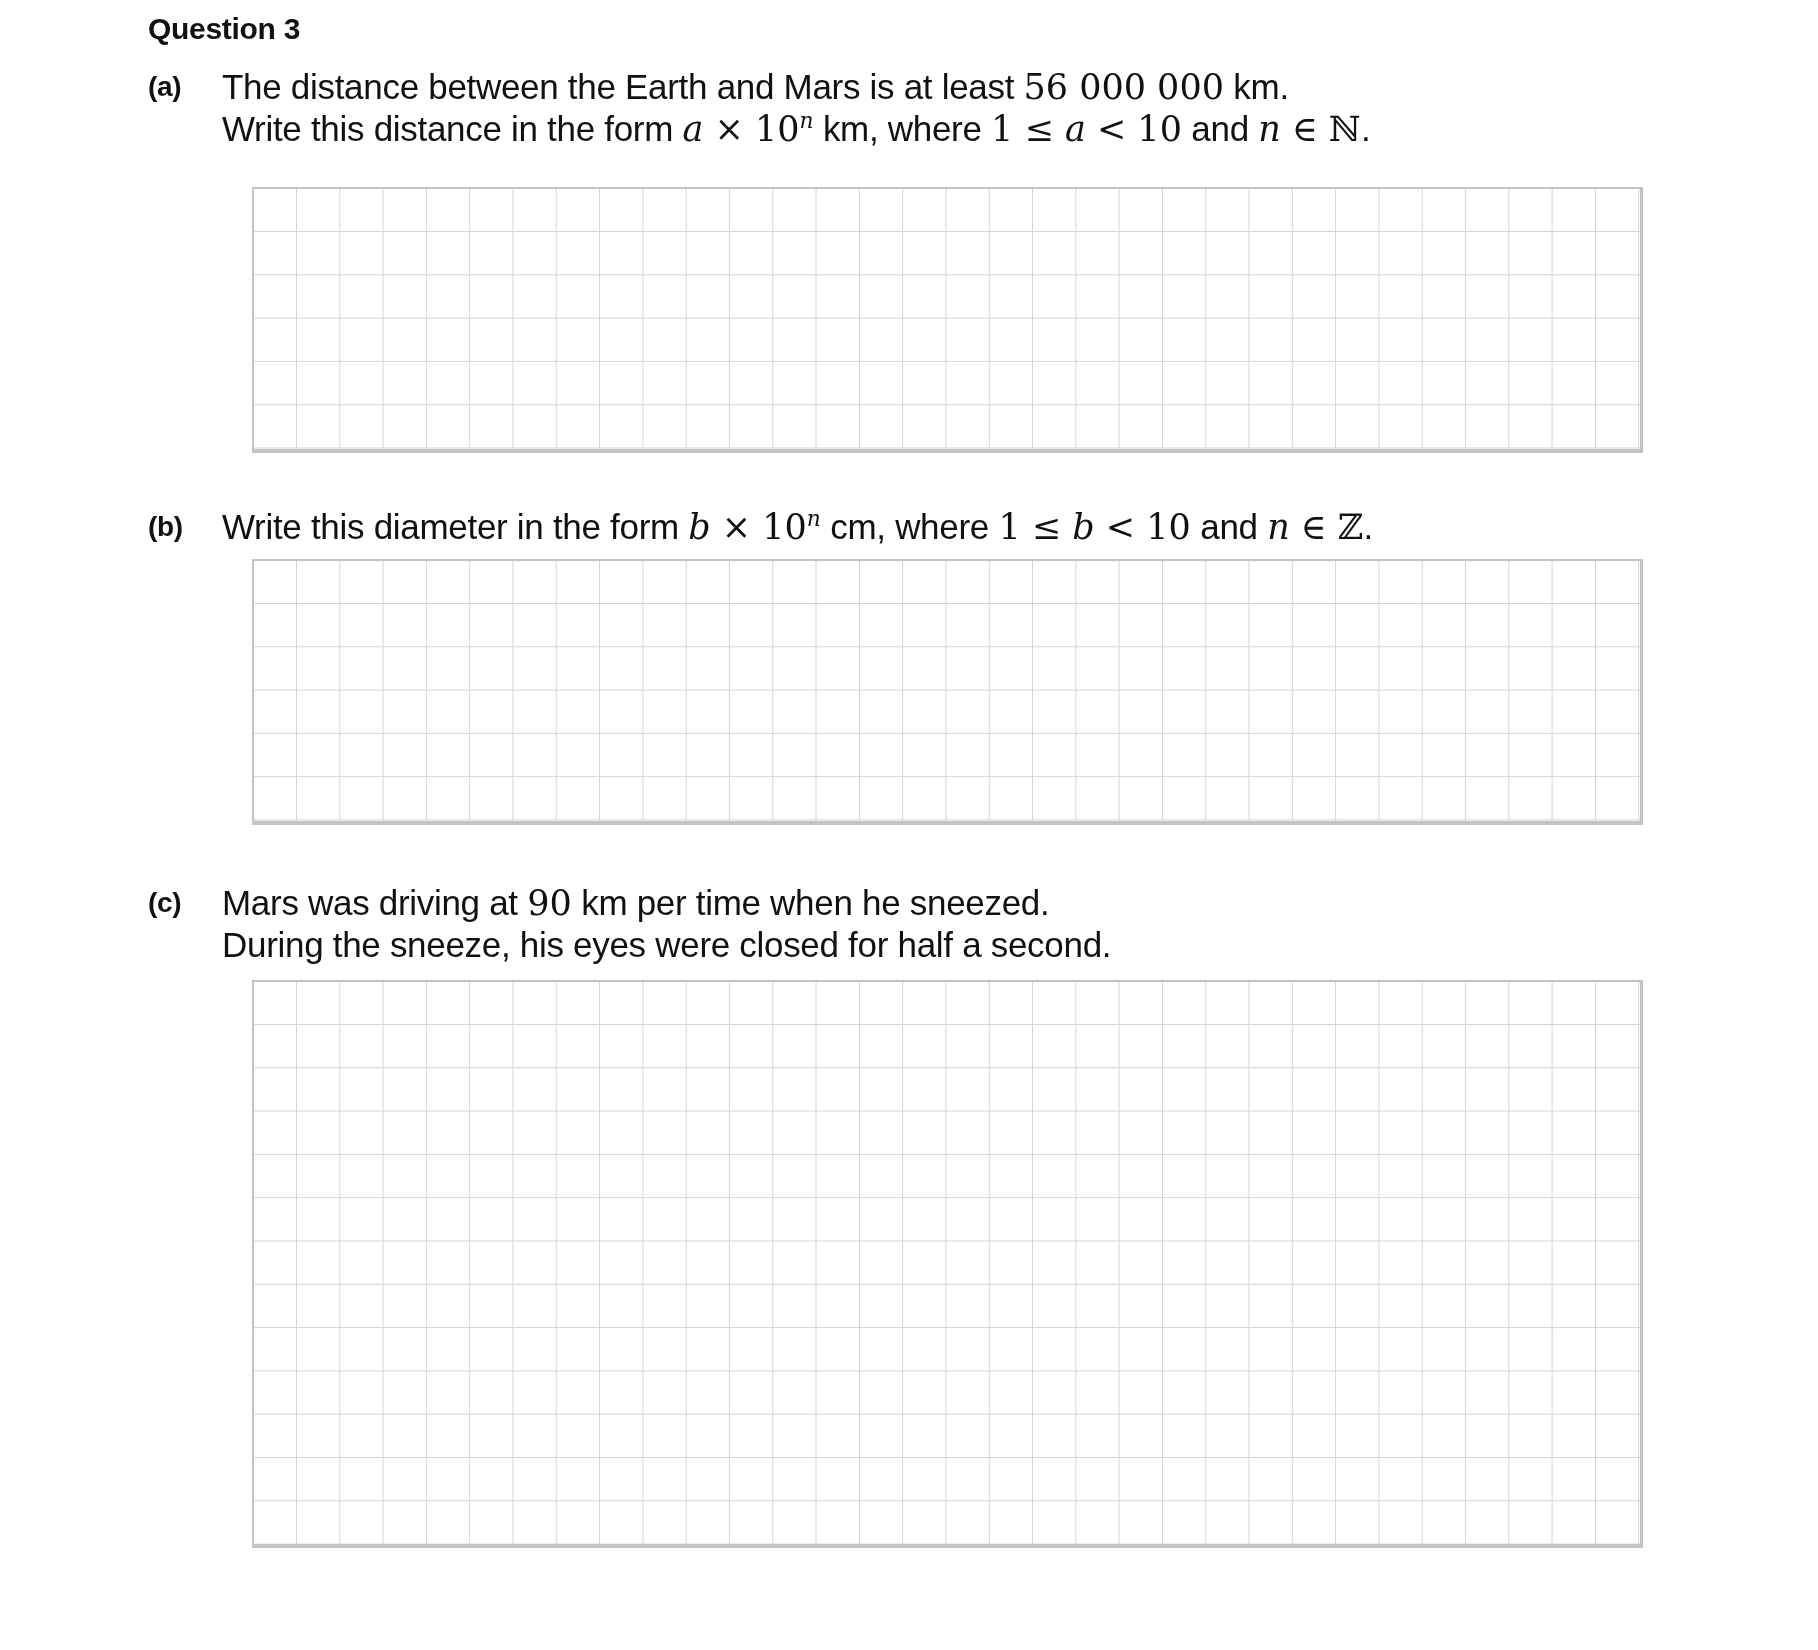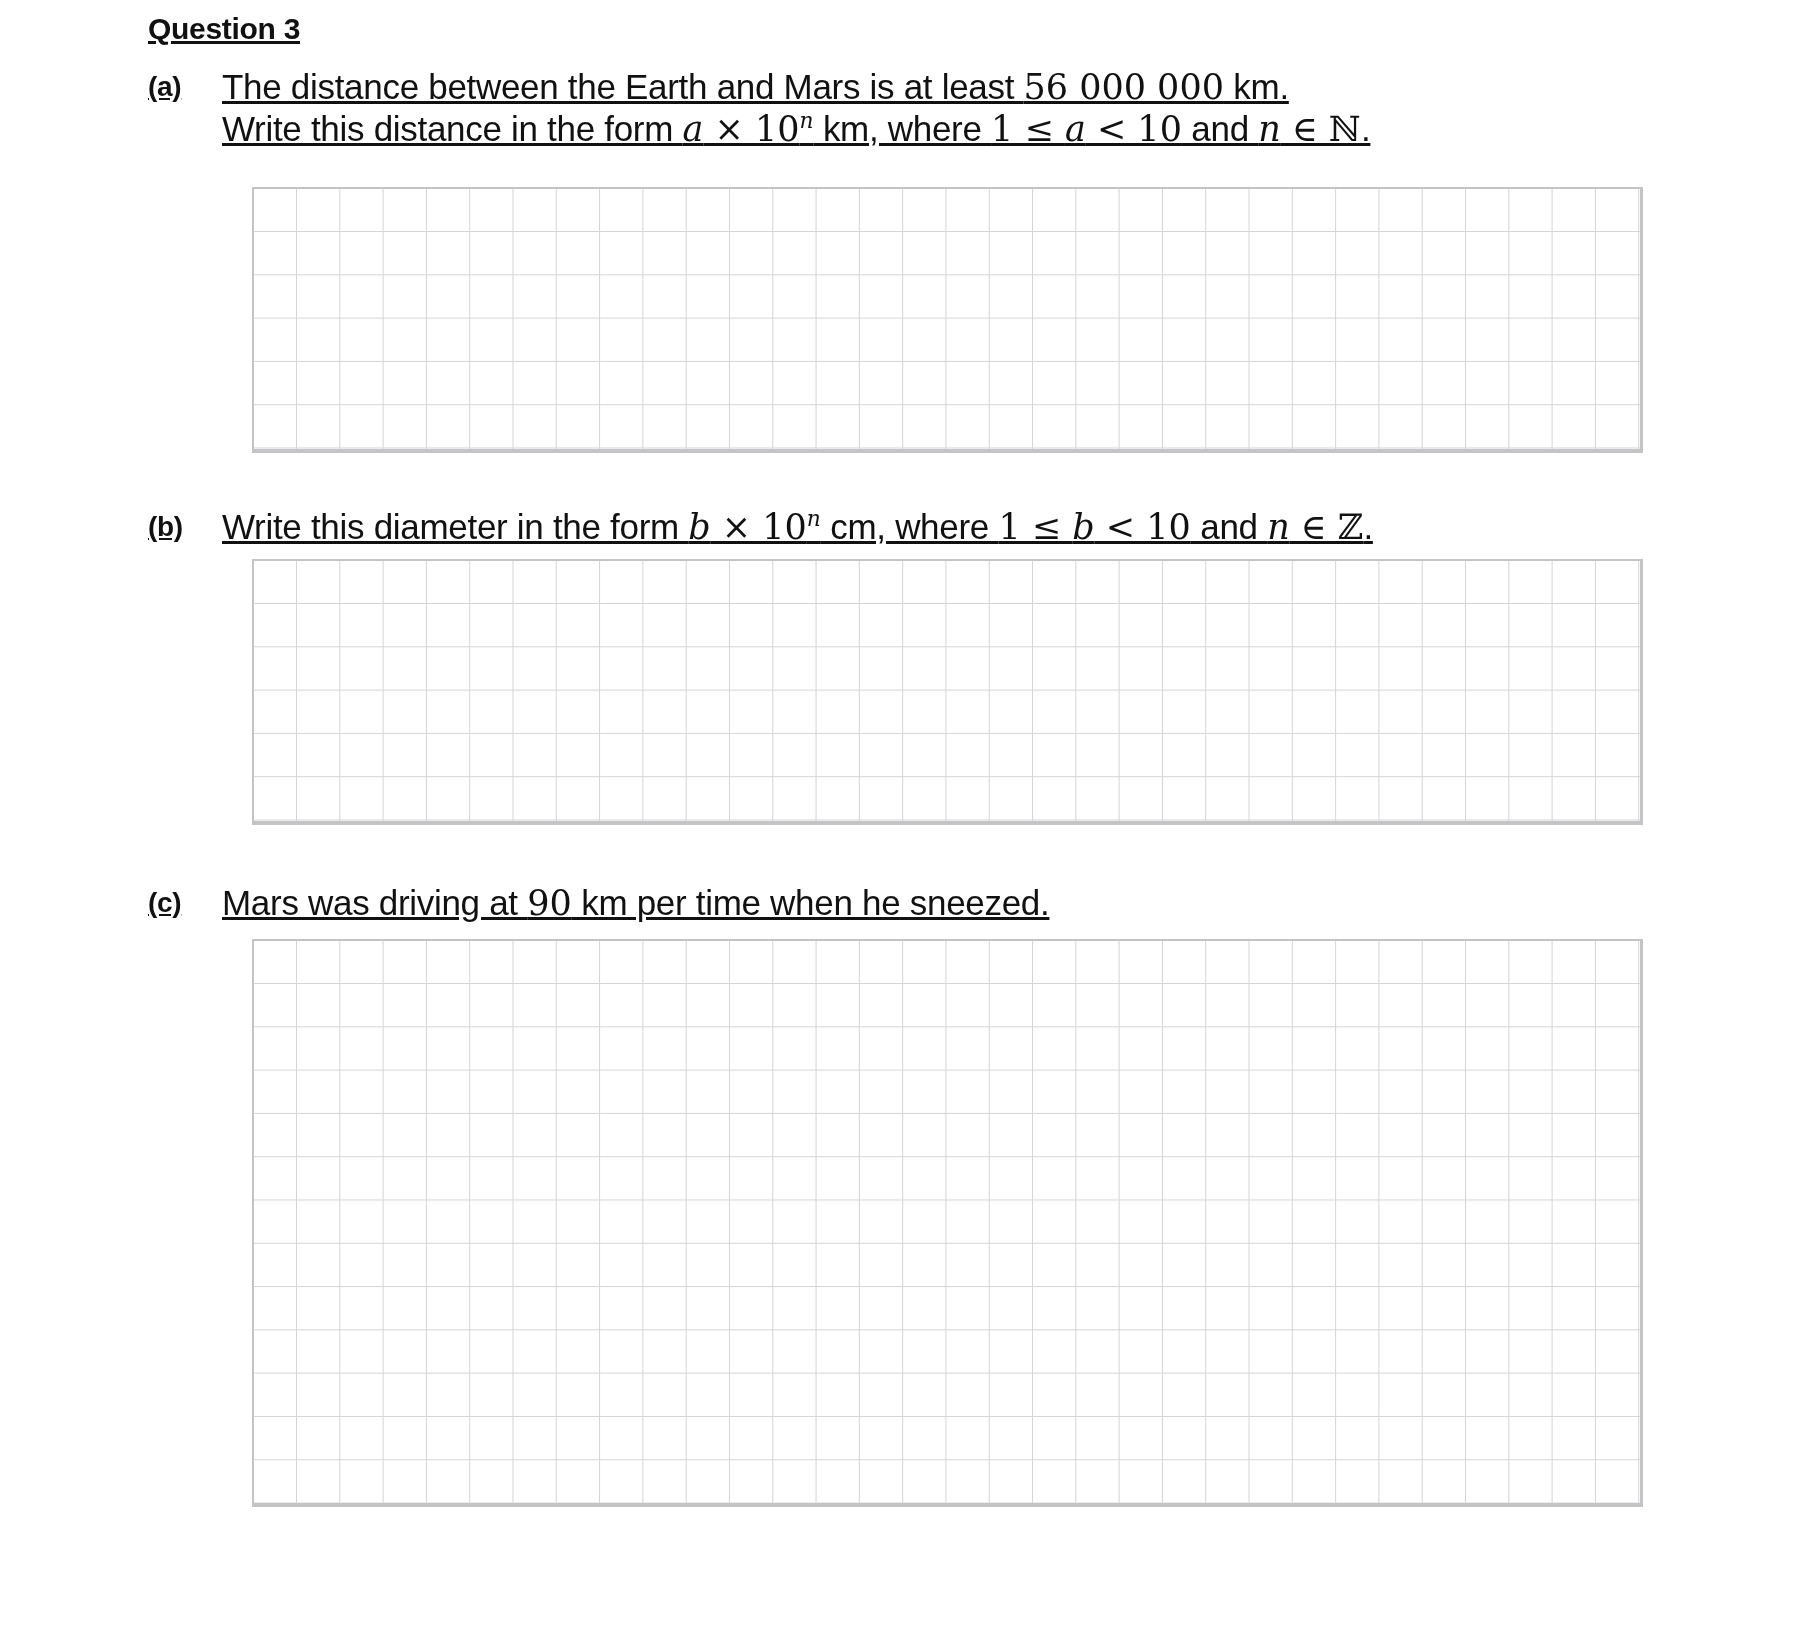--- a/index.html
+++ b/index.html
@@ -12,21 +12,20 @@
     height: 1650px;
     overflow: hidden;
     font-family: "Liberation Sans", sans-serif;
     color: var(--text-color, #111111);
   }
   .page {
     box-sizing: border-box;
     width: 1818px;
     height: 1650px;
     padding: 12px 168px 0 148px;
-    text-decoration: underline;
   }
   .header-row {
     display: flex;
     justify-content: space-between;
     align-items: baseline;
   }
   .q-title, .q-time {
     font-weight: 700;
     font-size: 30px;
     letter-spacing: -0.3px;
@@ -117,17 +116,18 @@
     <div class="part-body">
       <div class="qline"><span class="txt">Write this diameter in the form </span><span class="mvar">b</span><span class="math"> × 10</span><sup class="msup">n</sup><span class="txt"> cm, where </span><span class="math">1 ≤ </span><span class="mvar">b</span><span class="math"> &lt; 10</span><span class="txt"> and </span><span class="mvar">n</span><span class="math"> ∈ ℤ</span><span class="txt">.</span></div>
       <div class="answer-grid grid-b" style="width: 1385.6px; height: 259.8px;"></div>
     </div>
   </div>
 
   <div class="part part-c">
     <div class="part-label">(c)</div>
     <div class="part-body">
       <div class="qline"><span class="txt">Mars was driving at </span><span class="math">90</span><span class="txt"> km per time when he sneezed.</span></div>
+      <div class="qline"><span class="txt">During the sneeze, his eyes were closed for half a second.</span></div>
       <div class="answer-grid grid-c" style="width: 1385.6px; height: 562.9px;"></div>
     </div>
   </div>
 
 </div>
 
 </body></html>

